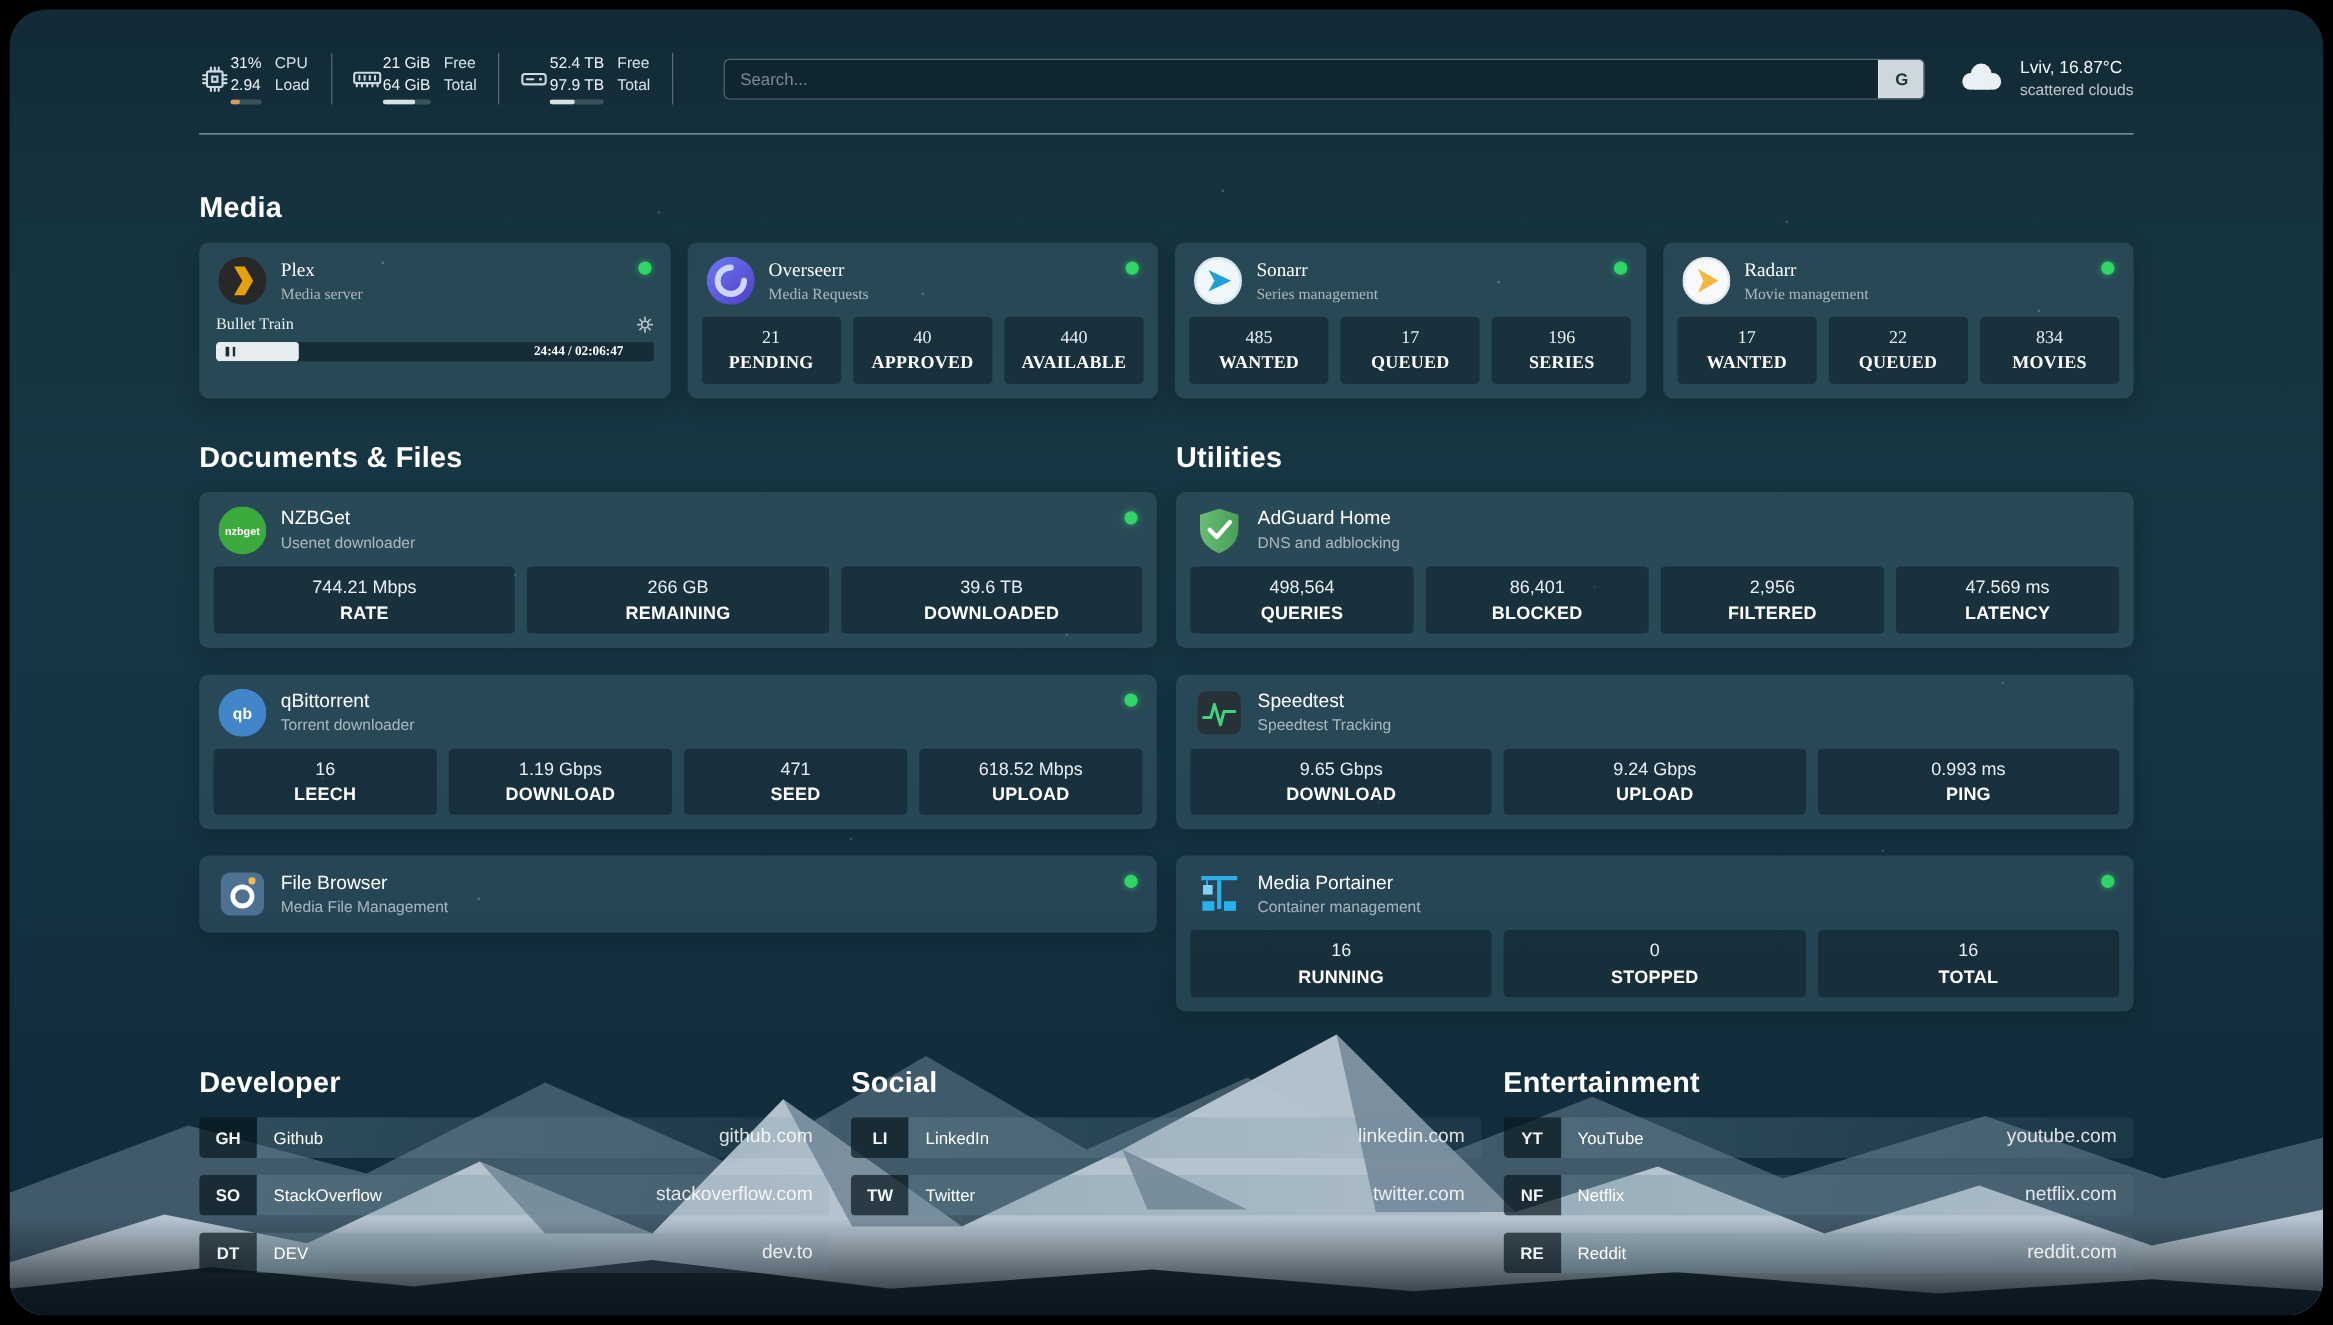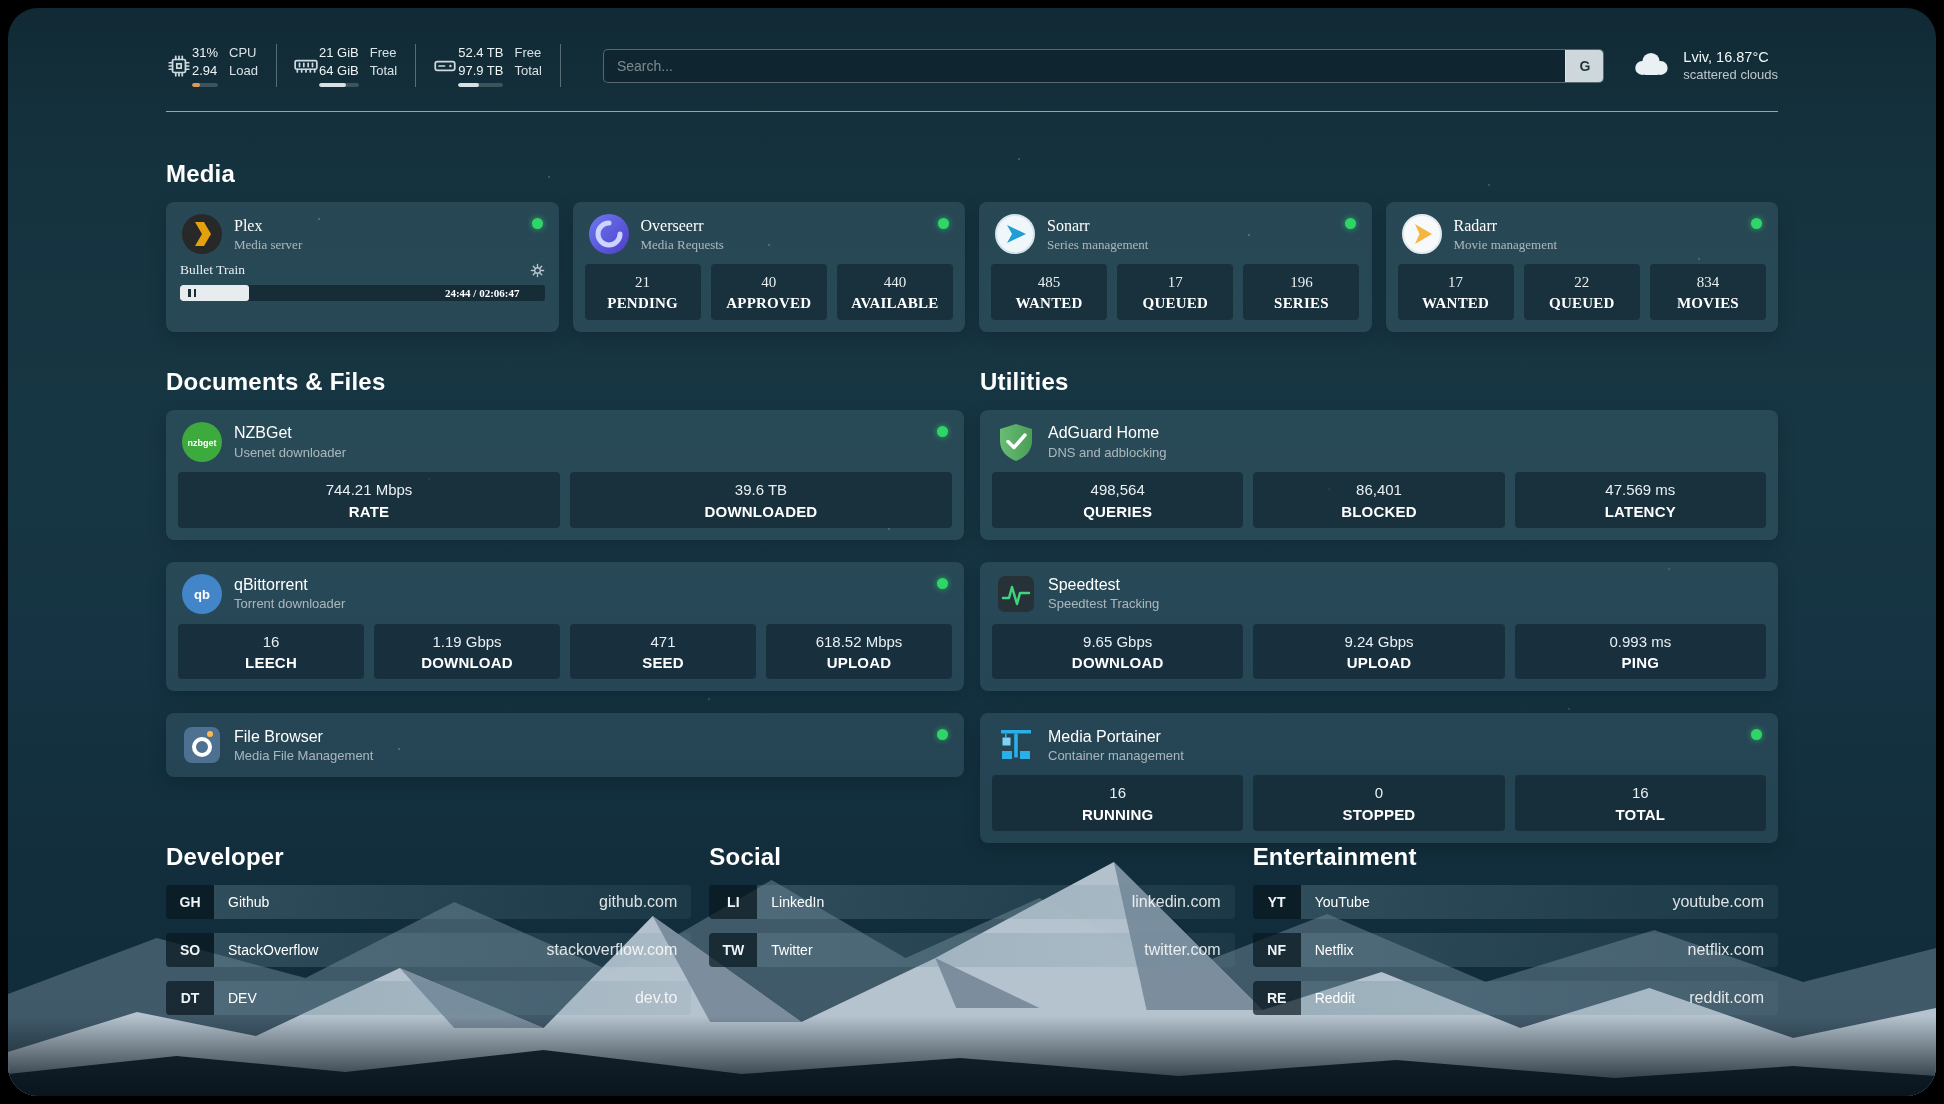--- a/index.html
+++ b/index.html
@@ -83,21 +83,21 @@
   .np-time { position:absolute; right:25px; top:0; line-height:16px; font-size:11px; font-weight:700; color:#fff; }
   .gear { display:flex; cursor:pointer; }
 
   
   .mid-grid { margin-top:36px; display:grid; grid-template-columns:1fr 1fr; gap:0 16px; }
   .col-cards { margin-top:14px; display:flex; flex-direction:column; gap:22px; }
   .card.compact { padding:10px 12px; }
   .card.compact .card-head { padding-bottom:2px; }
 
   
-  .bm-grid { display:grid; grid-template-columns:repeat(3,1fr); gap:0 18px; }
+  .bm-grid { margin-top:46px; display:grid; grid-template-columns:repeat(3,1fr); gap:0 18px; }
   .bm-list { margin-top:14px; display:flex; flex-direction:column; gap:14px; }
   .bm-row { display:flex; height:34px; border-radius:4px; overflow:hidden; cursor:pointer; }
   .bm-abbr { width:48px; background:rgba(8,23,31,.70); color:#eef3f5; font-size:14px; font-weight:600;
     display:flex; align-items:center; justify-content:center; }
   .bm-body { flex:1; display:flex; align-items:center; justify-content:space-between; padding:0 14px;
     background:linear-gradient(90deg, rgba(104,138,152,.34), rgba(104,138,152,.12)); }
   .bm-name { font-size:14px; color:#fff; }
   .bm-url { font-size:16px; color:rgba(255,255,255,.85); }
 </style>
 </head>
@@ -381,20 +381,24 @@
                 <div class="app-sub">Usenet downloader</div>
               </div>
               <span class="status-dot"></span>
             </div>
             <div class="stats">
               <div class="stat">
                 <div class="stat-value">744.21 Mbps</div>
                 <div class="stat-label">RATE</div>
               </div>
               <div class="stat">
+                <div class="stat-value">266 GB</div>
+                <div class="stat-label">REMAINING</div>
+              </div>
+              <div class="stat">
                 <div class="stat-value">39.6 TB</div>
                 <div class="stat-label">DOWNLOADED</div>
               </div>
             </div>
           </div>
 
           <div class="card">
             <div class="card-head">
               <span class="app-icon">
                 <svg viewBox="0 0 40 40" width="40" height="40">
@@ -473,20 +477,24 @@
             <div class="stats">
               <div class="stat">
                 <div class="stat-value">498,564</div>
                 <div class="stat-label">QUERIES</div>
               </div>
               <div class="stat">
                 <div class="stat-value">86,401</div>
                 <div class="stat-label">BLOCKED</div>
               </div>
               <div class="stat">
+                <div class="stat-value">2,956</div>
+                <div class="stat-label">FILTERED</div>
+              </div>
+              <div class="stat">
                 <div class="stat-value">47.569 ms</div>
                 <div class="stat-label">LATENCY</div>
               </div>
             </div>
           </div>
 
           <div class="card">
             <div class="card-head">
               <span class="app-icon">
                 <svg viewBox="0 0 40 40" width="40" height="40">

